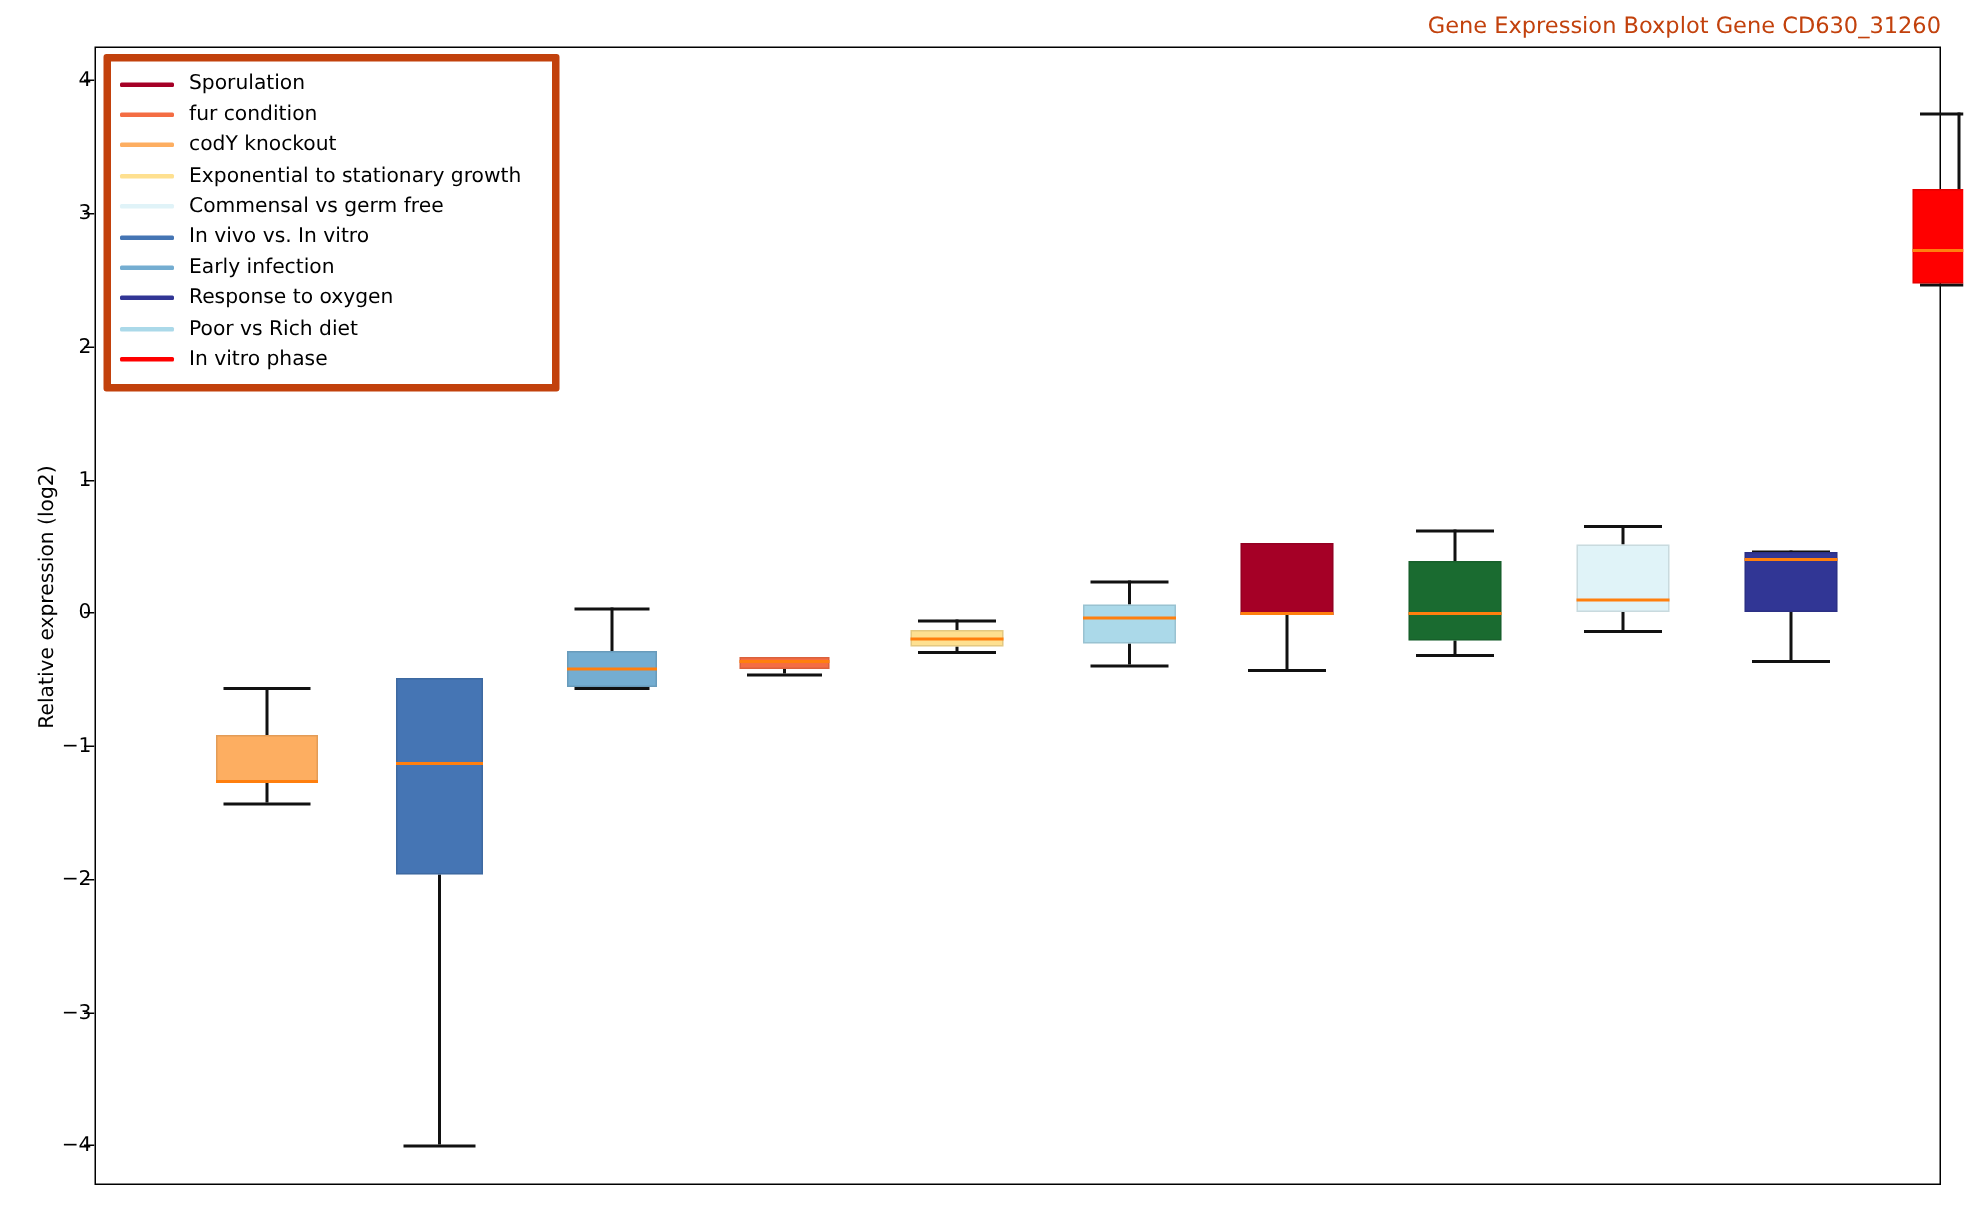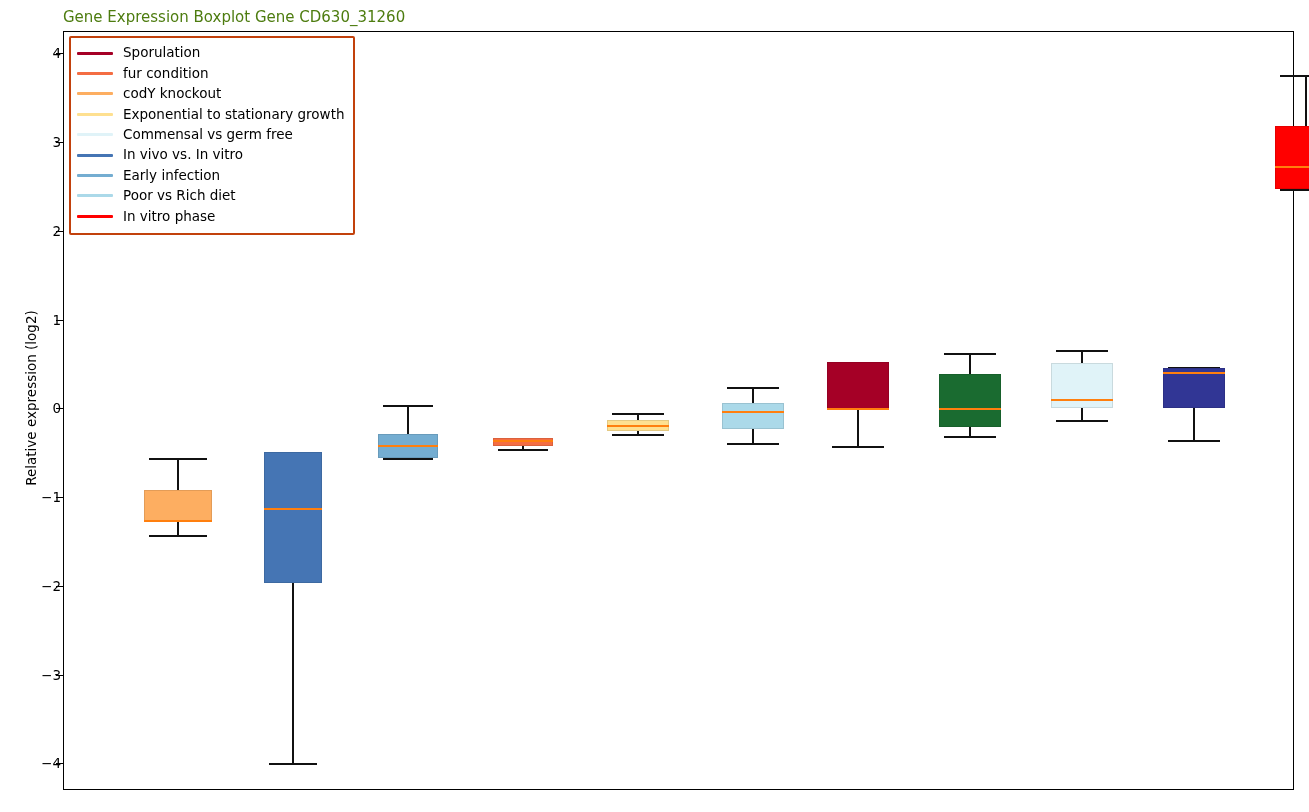--- a/index.html
+++ b/index.html
@@ -29,23 +29,23 @@
     position: absolute;
     left: 0; top: 0; right: 0; bottom: 0;
     overflow: visible;
   }
   
   #chart-title {
     position: absolute;
     left: 63px;
     top: 8px;
     width: 1231px;
-    text-align: left;
+    text-align: right;
     font-size: 15px;
-    color: #4d7c0f;
+    color: #c2410c;
     white-space: nowrap;
   }
   
   #ylabel {
     position: absolute;
     left: -179px;
     top: 390px;
     width: 420px;
     text-align: center;
     transform: rotate(-90deg);
@@ -88,23 +88,23 @@
     position: absolute;
     height: 2px;
     background: #111111;
   }
   
   #legend {
     position: absolute;
     left: 5px;
     top: 4px;
     background: #ffffff;
-    border: 2px solid #c2410c;
+    border: 5px solid #c2410c;
     border-radius: 2px;
-    padding: 5px 8px 6px 6px;
+    padding: 5px 20px 6px 6px;
     z-index: 20;
   }
   .legend-row {
     display: flex;
     align-items: center;
     height: 20.4px;
   }
   .legend-swatch {
     width: 36px;
     height: 3px;
@@ -259,20 +259,24 @@
         </div>
         <div class="legend-row">
           <span class="legend-swatch" style="background: rgb(69, 117, 180);"></span>
           <span class="legend-label">In vivo vs. In vitro</span>
         </div>
         <div class="legend-row">
           <span class="legend-swatch" style="background: rgb(116, 173, 209);"></span>
           <span class="legend-label">Early infection</span>
         </div>
         <div class="legend-row">
+          <span class="legend-swatch" style="background: rgb(49, 54, 149);"></span>
+          <span class="legend-label">Response to oxygen</span>
+        </div>
+        <div class="legend-row">
           <span class="legend-swatch" style="background: rgb(171, 217, 233);"></span>
           <span class="legend-label">Poor vs Rich diet</span>
         </div>
         <div class="legend-row">
           <span class="legend-swatch" style="background: rgb(255, 0, 0);"></span>
           <span class="legend-label">In vitro phase</span>
         </div>
       </div>
   </div>
 

